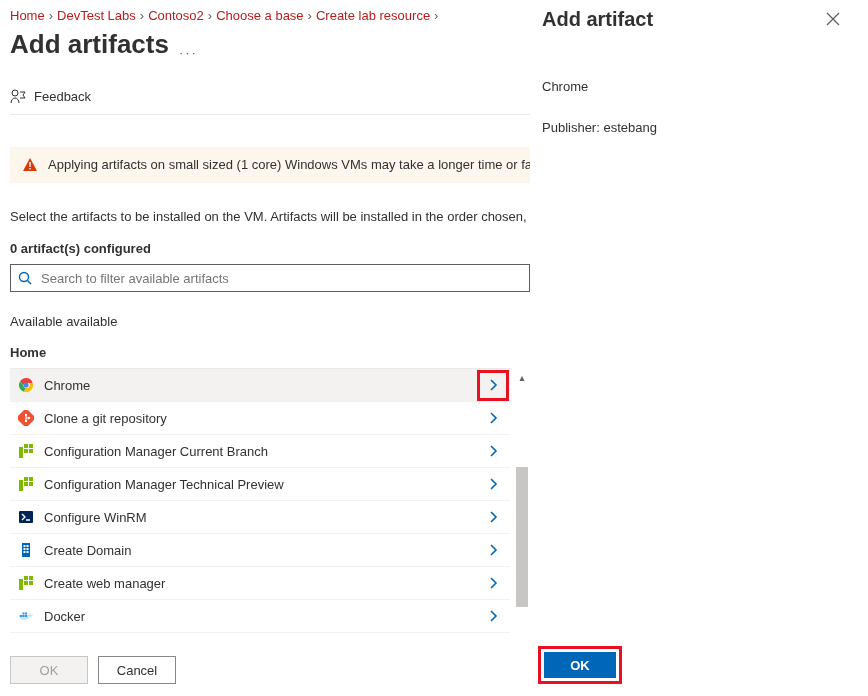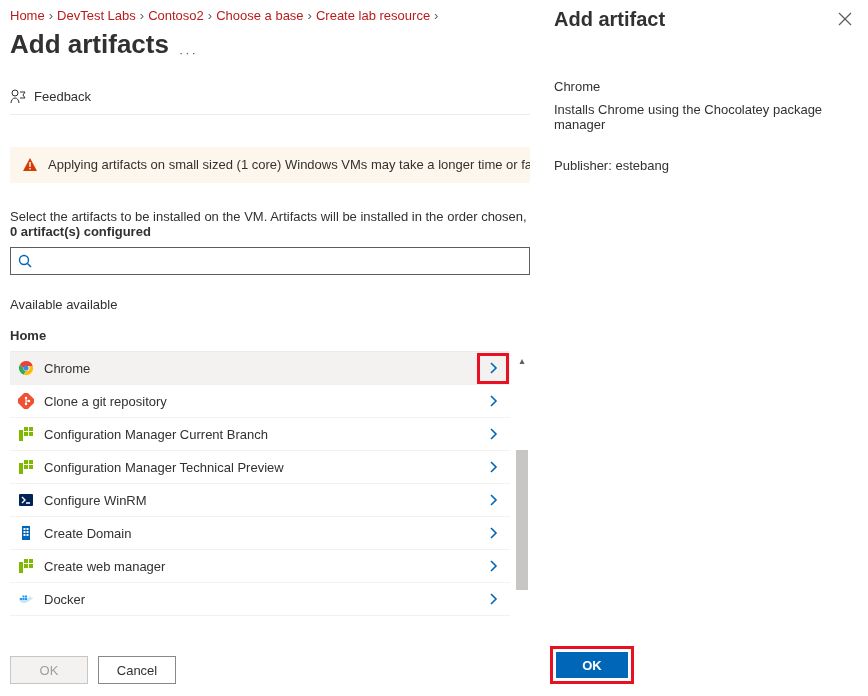--- a/index.html
+++ b/index.html
@@ -1,37 +1,37 @@
 <!DOCTYPE html>
 <html><head>
 <meta charset="utf-8">
 <style>
   * { box-sizing: border-box; }
   html, body { margin:0; padding:0; font-family: "Segoe UI", -apple-system, Helvetica, Arial, sans-serif; font-size:13px; color:#323130; background:#fff; }
   .screen { width:868px; height:696px; position:relative; overflow:hidden; }
   .main-panel { position:absolute; left:0; top:0; width:542px; height:100%; padding:8px 0 0 10px; }
-  .side-panel { position:absolute; right:0; top:0; width:326px; height:100%; border-left:0 solid #eee; padding:8px 12px 0 12px; }
+  .side-panel { position:absolute; right:12px; top:0; width:326px; height:100%; border-left:0 solid #eee; padding:8px 12px 0 12px; }
 
   .breadcrumb { display:flex; align-items:center; flex-wrap:wrap; gap:4px; font-size:13px; }
   .breadcrumb a { color:#b91c1c; text-decoration:none; cursor:pointer; }
   .breadcrumb .sep { color:#605e5c; }
 
   .page-title-row { display:flex; align-items:flex-end; gap:10px; margin-top:6px; }
   .page-title { font-size:26px; font-weight:600; }
   .ellipsis { color:#605e5c; letter-spacing:2px; cursor:pointer; }
 
   .toolbar { margin-top:28px; display:flex; gap:8px; color:#323130; }
   .toolbar .fb { display:flex; align-items:center; gap:8px; cursor:pointer; }
   .divider { height:1px; background:#edebe9; margin:10px 0 0 0; width:520px; }
 
   .warn-bar { width:520px; margin-top:32px; background:#fdf6ed; padding:10px 12px; display:flex; align-items:flex-start; gap:10px; font-size:13px; color:#323130; white-space:nowrap; overflow:hidden; }
   .warn-icon { flex:0 0 auto; }
 
   .instruction { margin-top:26px; font-size:13px; width:520px; white-space:nowrap; overflow:hidden; }
-  .configured { font-weight:700; margin-top:0; }
+  .configured { font-weight:700; margin-top:17px; }
 
   .search-box { margin-top:8px; width:520px; height:28px; border:1px solid #605e5c; display:flex; align-items:center; padding:0 6px; gap:6px; }
   .search-box input { border:none; outline:none; flex:1; font-size:13px; background:transparent; }
 
   .section-label { margin-top:22px; font-size:13px; }
   .col-header { margin-top:16px; font-size:13px; font-weight:600; padding-bottom:8px; border-bottom:1px solid #edebe9; width:500px; }
 
   .artifact-list-wrap { position:relative; width:520px; }
   .artifact-list { width:500px; }
   .artifact-row { display:flex; align-items:center; height:33px; border-bottom:1px solid #f3f2f1; cursor:pointer; position:relative; }
@@ -108,20 +108,21 @@
     </div>
 
     <div class="instruction">Select the artifacts to be installed on the VM. Artifacts will be installed in the order chosen,</div>
     <div class="configured">0 artifact(s) configured</div>
 
     <div class="search-box">
       <svg class="icon-svg" viewBox="0 0 16 16" fill="none" stroke="#0067b8" stroke-width="1.4">
           <circle cx="7" cy="7" r="4.5"></circle>
           <line x1="10.5" y1="10.5" x2="14" y2="14"></line>
         </svg>
+      <input placeholder="Search to filter available artifacts" style="">
     </div>
 
     <div class="section-label">Available available</div>
     <div class="col-header">Home</div>
 
     <div class="artifact-list-wrap">
       <div class="artifact-list" id="artifact-list">
           <div class="artifact-row selected">
             <span class="icon-slot">
               <svg class="icon-svg" viewBox="0 0 16 16">
@@ -279,20 +280,19 @@
       <div class="side-title">Add artifact</div>
       <div class="close-x">
         <svg width="14" height="14" viewBox="0 0 14 14" stroke="#605e5c" stroke-width="1.2">
             <line x1="1" y1="1" x2="13" y2="13"></line>
             <line x1="13" y1="1" x2="1" y2="13"></line>
           </svg>
       </div>
     </div>
     <div class="side-body">
       <div class="name">Chrome</div>
-      <div class="desc">Installs Chrome using the Chocolatey package manager</div>
       <div class="pub">Publisher: estebang</div>
     </div>
     <div class="ok-primary-wrap">
       <div class="ok-primary">OK</div>
     </div>
   </div>
 </div>
 
 </body></html>

